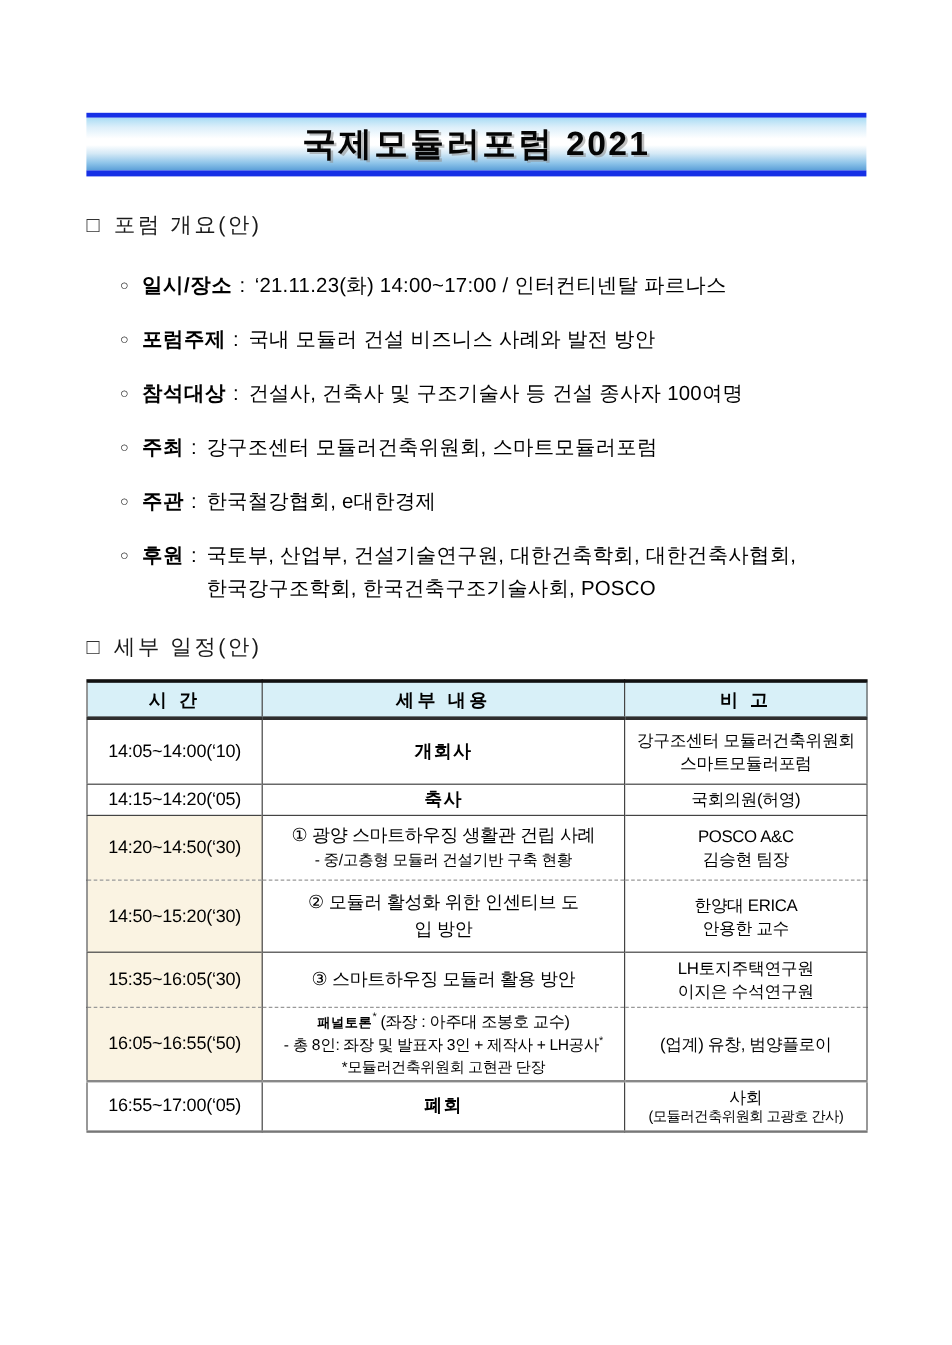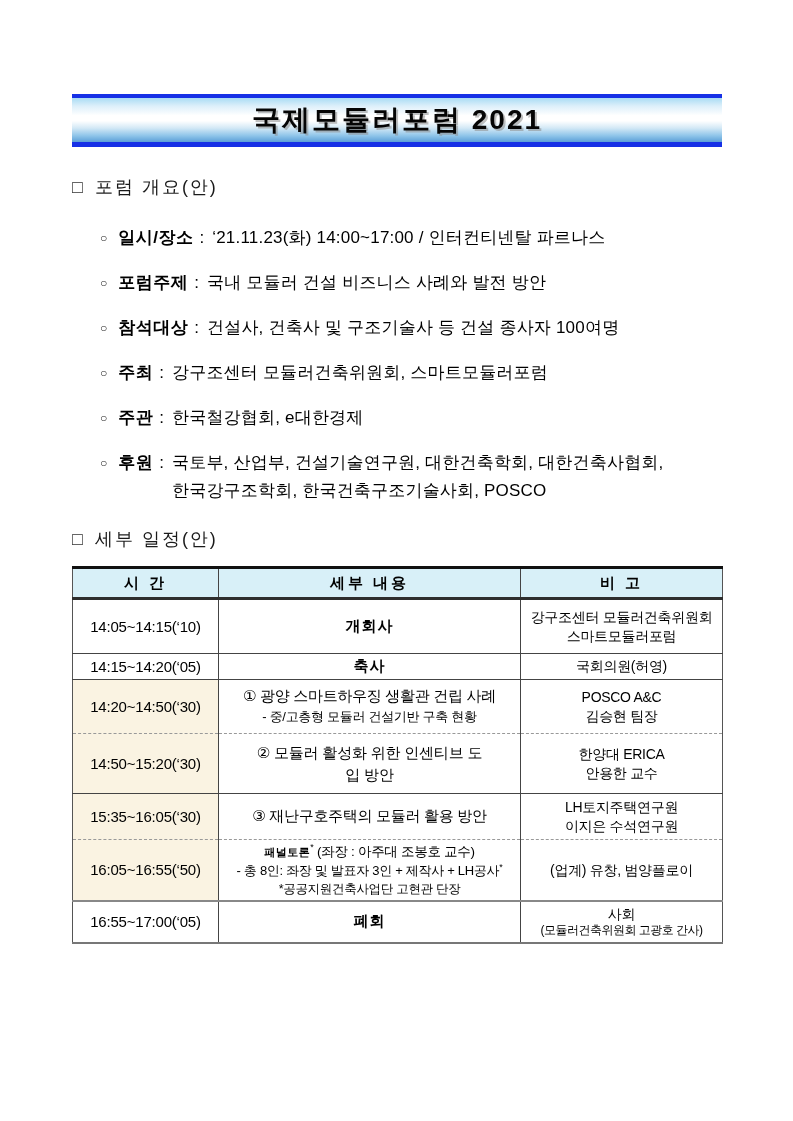--- a/index.html
+++ b/index.html
@@ -135,21 +135,21 @@
     </colgroup>
     <thead>
       <tr>
         <th>시 간</th>
         <th>세부 내용</th>
         <th>비 고</th>
       </tr>
     </thead>
     <tbody>
       <tr class="r2" style="height:55px">
-        <td class="time">14:05~14:15(‘10)</td>
+        <td class="time">14:05~14:00(‘10)</td>
         <td><span class="c-bold">개회사</span></td>
         <td>
           <div class="note">강구조센터 모듈러건축위원회</div>
           <div class="note">스마트모듈러포럼</div>
         </td>
       </tr>
       <tr class="r3" style="height:26px">
         <td class="time">14:15~14:20(‘05)</td>
         <td><span class="c-bold">축사</span></td>
         <td>
@@ -173,33 +173,33 @@
             <div class="c-wrap">② 모듈러 활성화 위한 인센티브 도입 방안</div>
           </td>
         <td>
           <div class="note">한양대 ERICA</div>
           <div class="note">안용한 교수</div>
         </td>
       </tr>
       <tr class="r7" style="height:46px">
         <td class="time cream">15:35~16:05(‘30)</td>
         <td>
-            <div class="c-line1">③ 재난구호주택의 모듈러 활용 방안</div>
+            <div class="c-line1">③ 스마트하우징 모듈러 활용 방안</div>
           </td>
         <td>
           <div class="note">LH토지주택연구원</div>
           <div class="note">이지은 수석연구원</div>
         </td>
       </tr>
       <tr class="r8" style="height:61px">
         <td class="time cream">16:05~16:55(‘50)</td>
         <td>
           <div class="pline1"><span class="ptitle">패널토론</span><sup>*</sup> <span>(좌장 : 아주대 조봉호 교수)</span></div>
           <div class="pline2"><span>- 총 8인: 좌장 및 발표자 3인 + 제작사 + LH공사</span><sup>*</sup></div>
-          <div class="pline3">*공공지원건축사업단 고현관 단장</div>
+          <div class="pline3">*모듈러건축위원회 고현관 단장</div>
         </td>
         <td>
             <div class="note">(업계) 유창, 범양플로이</div>
           </td>
       </tr>
       <tr class="r9" style="height:42px">
         <td class="time">16:55~17:00(‘05)</td>
         <td><span class="c-bold">폐회</span></td>
         <td>
           <div class="note">사회</div>

